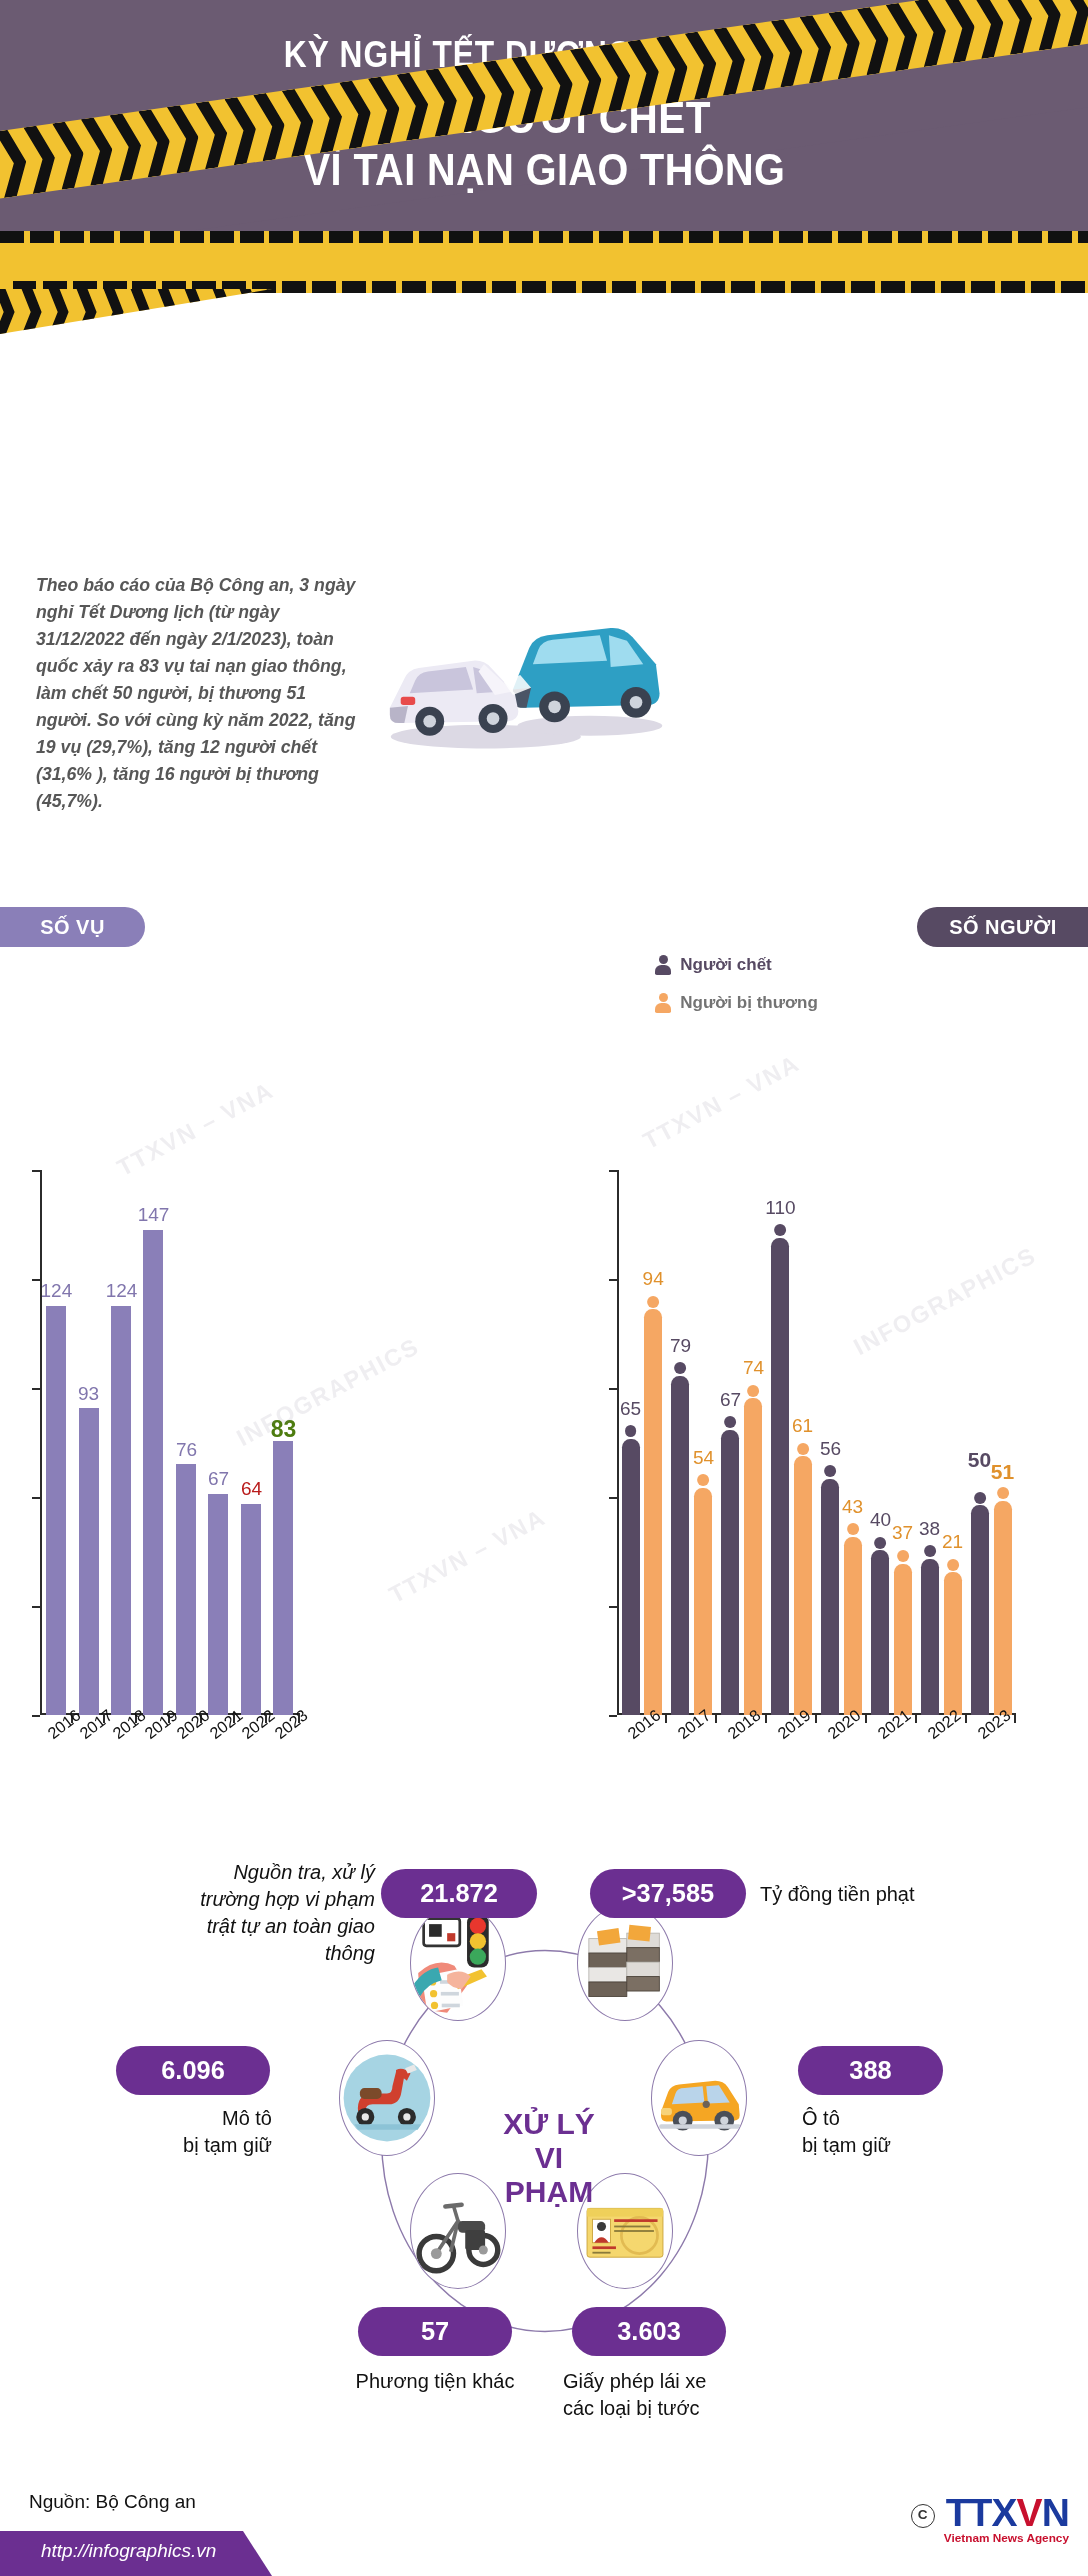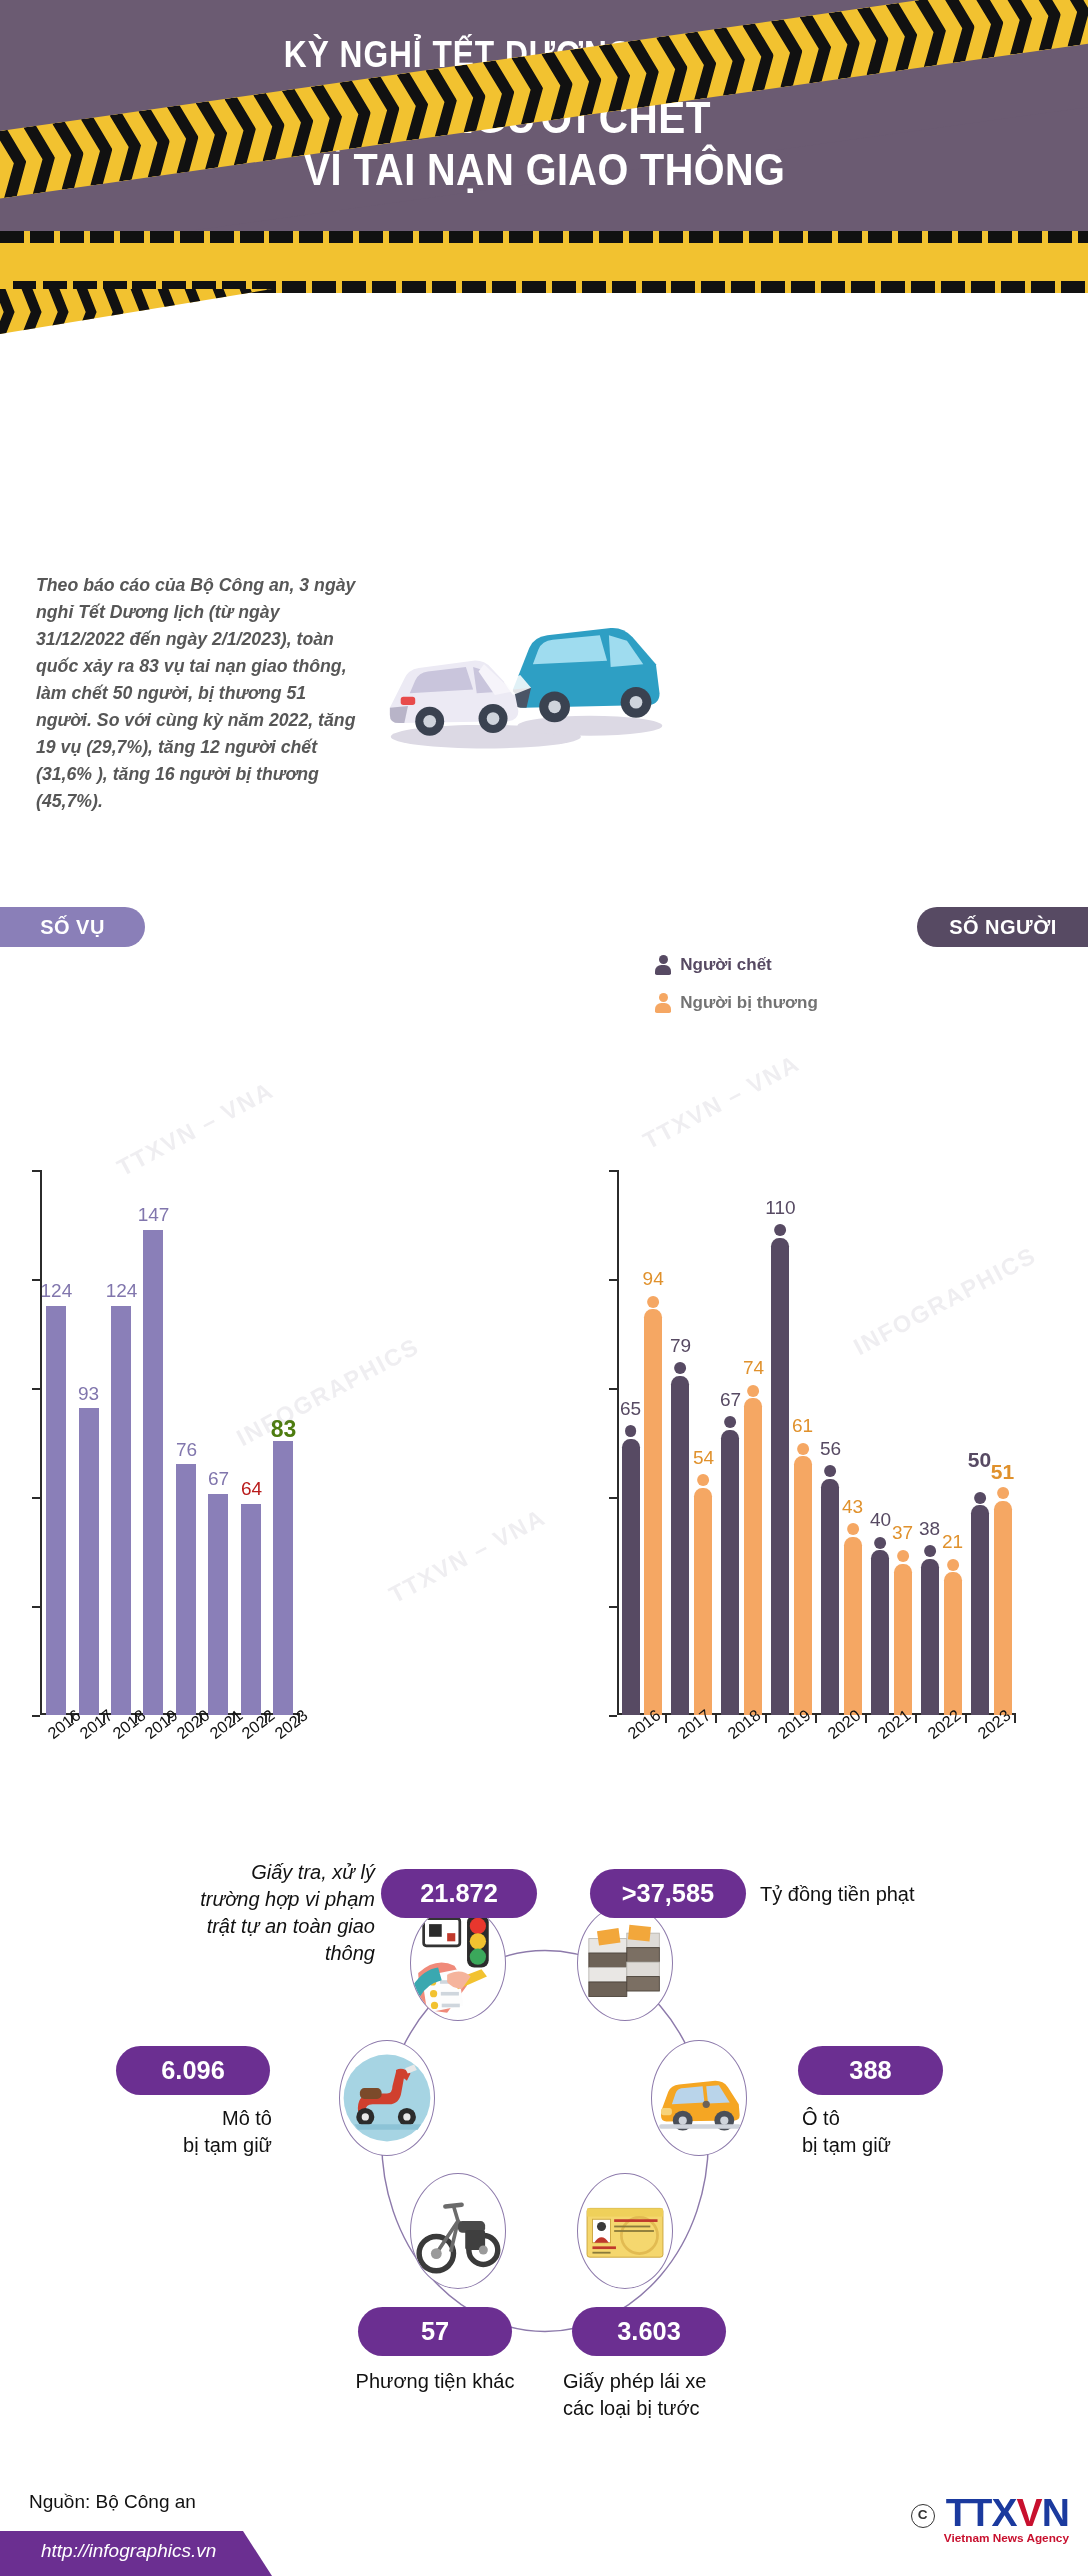--- a/index.html
+++ b/index.html
@@ -540,24 +540,28 @@
       <path d="M62 32 Q70 28 78 36 L74 44 Q68 38 62 40 Z" fill="#d0402e"></path>
       <path d="M72 30 L82 26 L85 32 L75 36 Z" fill="#e8e8e8"></path>
       <circle cx="28" cy="84" r="10" fill="#2b2b2b"></circle>
         <circle cx="28" cy="84" r="4" fill="#e8e8e8"></circle>
       <circle cx="74" cy="84" r="10" fill="#2b2b2b"></circle>
         <circle cx="74" cy="84" r="4" fill="#e8e8e8"></circle>
       <path d="M16 92 L90 92 L86 98 L20 98 Z" fill="#8cc3d6"></path>
     </svg>
   </div>
 
+  <div class="ctr" style="left:490px;top:2107px;width:118px;">
+    <div>XỬ LÝ</div>
+    <div>VI PHẠM</div>
+  </div>
 
   <div class="cbadge" style="left:381px;top:1869px;width:156px;">21.872</div>
   <div class="ctext it" style="left:134px;top:1859px;width:241px;text-align:right;">
-    <div>Giấy tra, xử lý</div>
+    <div>Nguồn tra, xử lý</div>
       <div>trường hợp vi phạm</div>
       <div>trật tự an toàn giao</div>
       <div>thông</div>
   </div>
 
   <div class="cbadge" style="left:590px;top:1869px;width:156px;">&gt;37,585</div>
   <div class="ctext" style="left:760px;top:1881px;width:236px;">Tỷ đồng tiền phạt</div>
 
   <div class="cbadge" style="left:798px;top:2046px;width:145px;">388</div>
   <div class="ctext" style="left:802px;top:2105px;width:200px;">

